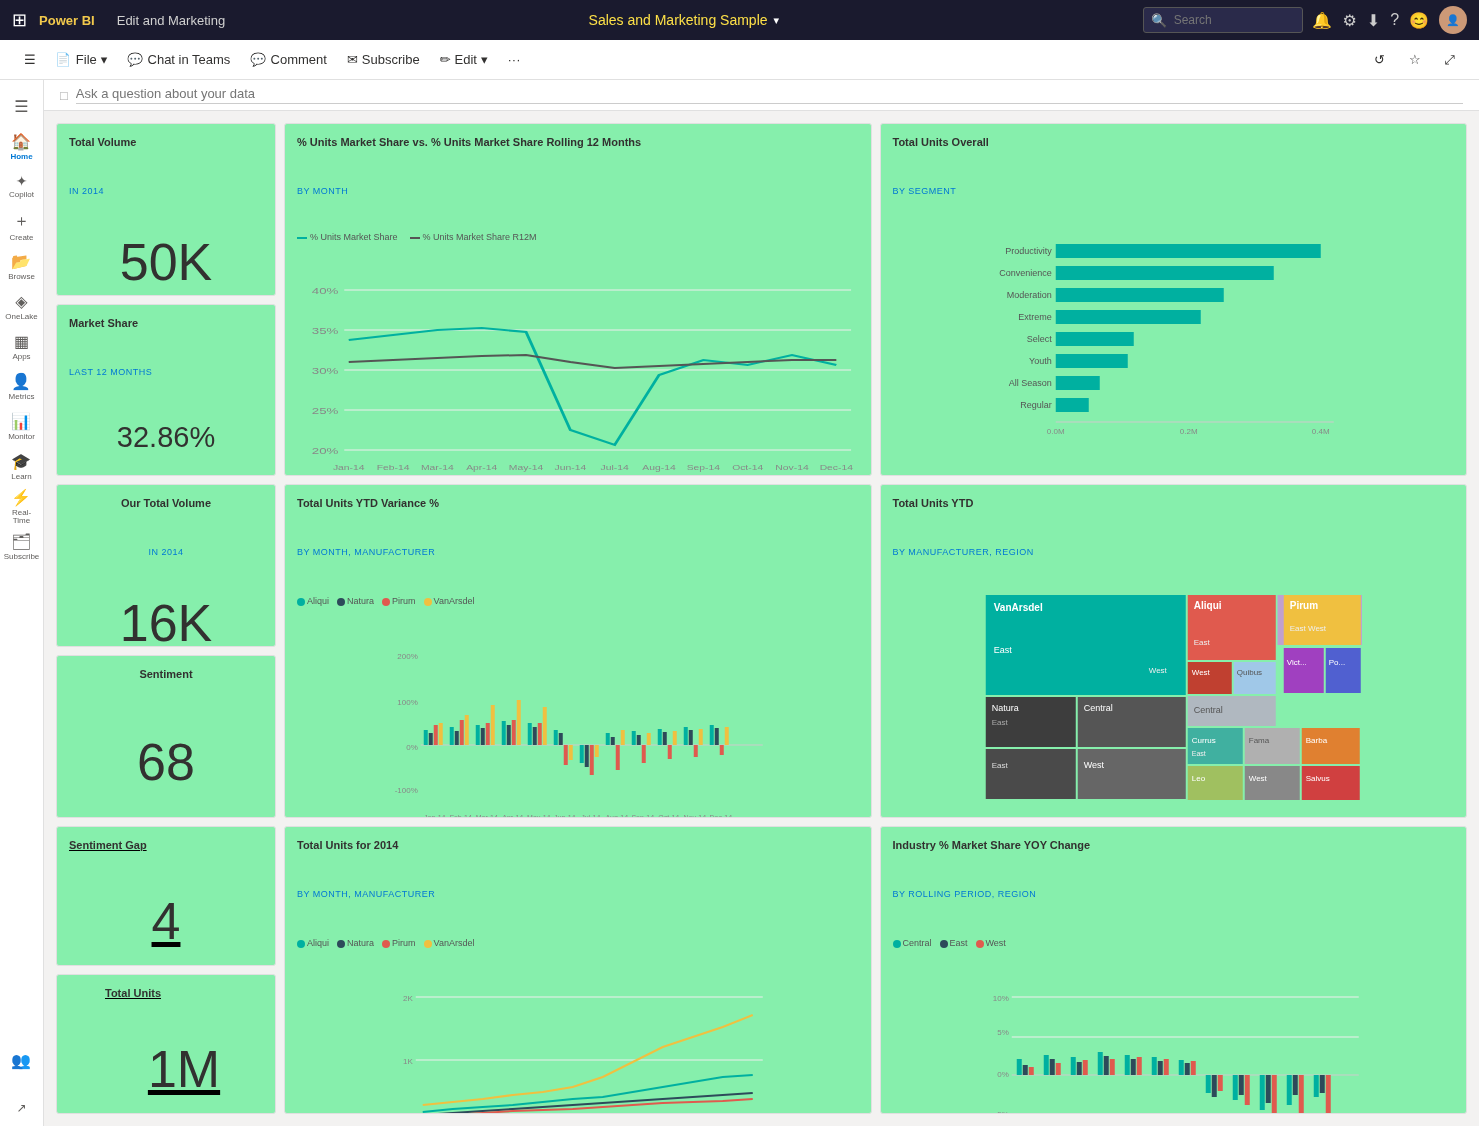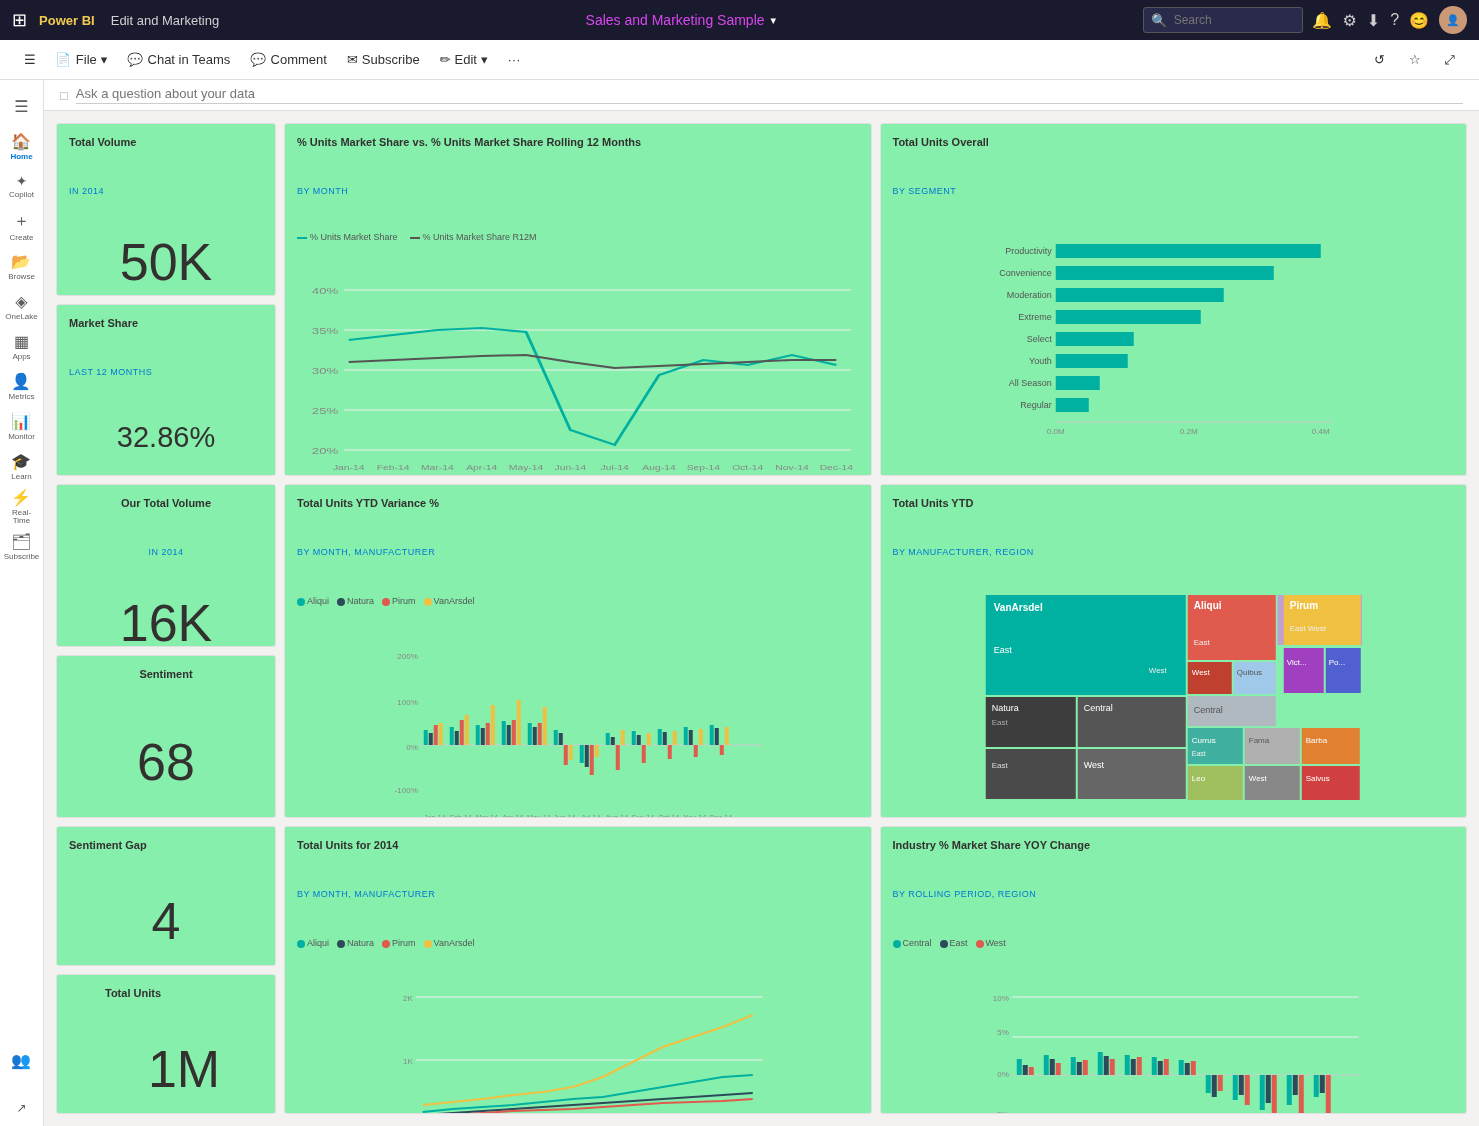--- a/index.html
+++ b/index.html
@@ -4,21 +4,21 @@
   <style>
     * { box-sizing: border-box; margin: 0; padding: 0; }
     body { font-family: 'Segoe UI', sans-serif; background: #f3f2f1; overflow: hidden; }
 
     
     .top-nav {
       display: flex; align-items: center;
       background: #1a1a2e; height: 40px;
       padding: 0 12px; gap: 12px;
     }
-    .top-nav .brand { display: flex; align-items: center; gap: 16px; }
+    .top-nav .brand { display: flex; align-items: center; gap: 22px; }
     .top-nav .title-center {
       flex: 1; display: flex; justify-content: center; align-items: center; gap: 6px;
     }
     .top-nav .right-icons { display: flex; align-items: center; gap: 10px; }
     .search-box {
       display: flex; align-items: center; background: #2a2a4a;
       border: 1px solid #555; border-radius: 3px; padding: 2px 8px; gap: 6px;
       width: 160px; height: 26px;
     }
     .search-box input { background: transparent; border: none; color: #fff; font-size: 13px; outline: none; width: 100%; }
@@ -100,21 +100,21 @@
 </head>
 <body>
 
 <div class="top-nav">
   <span style="color:#fff;font-size:18px;cursor:pointer;">⊞</span>
   <div class="brand">
     <span style="color:#f2c94c;font-weight:700;font-size:13px;">Power BI</span>
     <span style="color:#d0d0d0;font-size:13px;">Edit and Marketing</span>
   </div>
   <div class="title-center">
-    <span style="color:#d946ef;font-size:14px;">Sales and Marketing Sample</span>
+    <span style="color:#fde047;font-size:14px;">Sales and Marketing Sample</span>
     <span style="color:#fff;font-size:11px;">▾</span>
   </div>
   <div class="right-icons">
     <div class="search-box">
       <span style="color:#aaa;font-size:13px;">🔍</span>
       <input style="background: transparent; border: none; color: rgb(255, 255, 255); font-size: 12px; outline: none; width: 100px;" placeholder="Search">
     </div>
     <button style="background:none;border:none;color:#ccc;font-size:16px;cursor:pointer;">🔔</button>
     <button style="background:none;border:none;color:#ccc;font-size:16px;cursor:pointer;">⚙</button>
     <button style="background:none;border:none;color:#ccc;font-size:16px;cursor:pointer;">⬇</button>
@@ -486,21 +486,21 @@
             <rect x="204" y="173" width="55" height="34" fill="#a0c060"></rect>
             <text x="208" y="188" font-size="8" fill="#fff">Leo</text>
             <rect x="261" y="173" width="55" height="34" fill="#888"></rect>
             <text x="265" y="188" font-size="8" fill="#fff">West</text>
             <rect x="318" y="173" width="58" height="34" fill="#d04040"></rect>
             <text x="322" y="188" font-size="8" fill="#fff">Salvus</text>
           </svg>
         </div>
       </div>
 
-      <div style="display:flex;flex-direction:column;gap:8px;">
+      <div style="display:flex;flex-direction:column;gap:8px;text-decoration:underline;">
         <div class="card" style="flex:1;">
           <div class="card-title">Sentiment Gap</div>
           <div class="card-big-number">4</div>
         </div>
         <div class="card" style="flex:1;padding-left:48px;">
           <div class="card-title">Total Units</div>
           <div class="card-big-number">1M</div>
         </div>
       </div>
 

